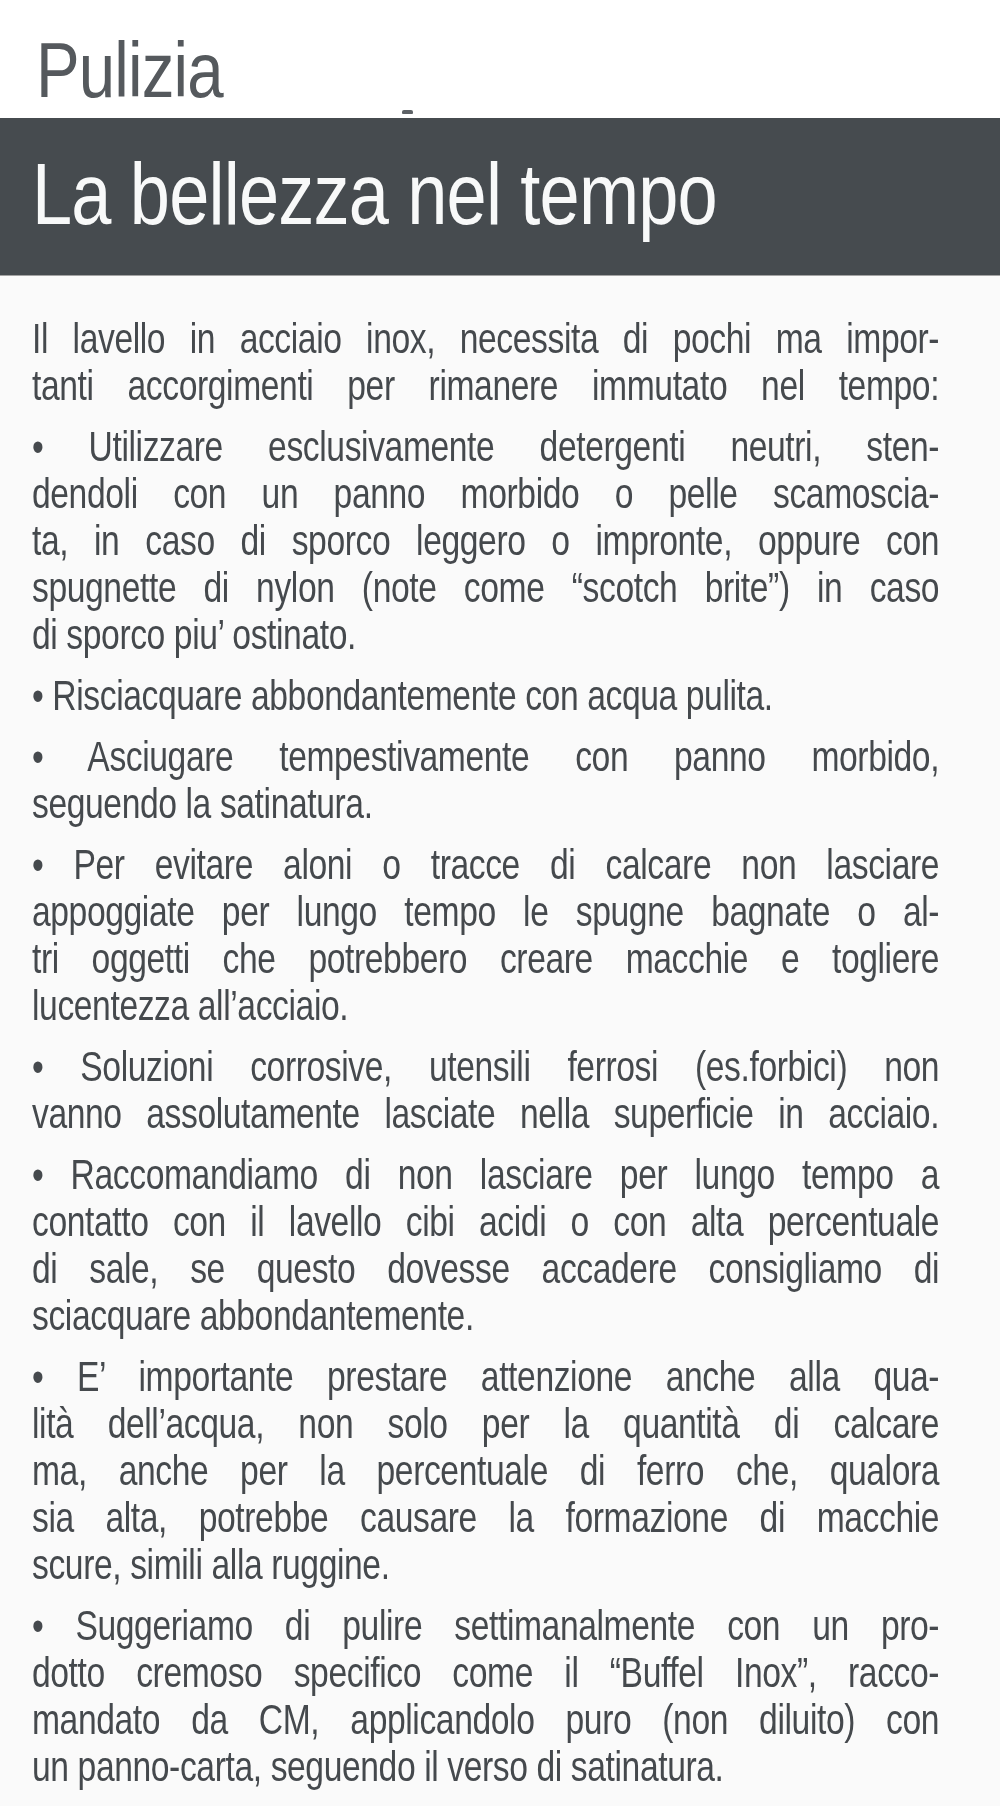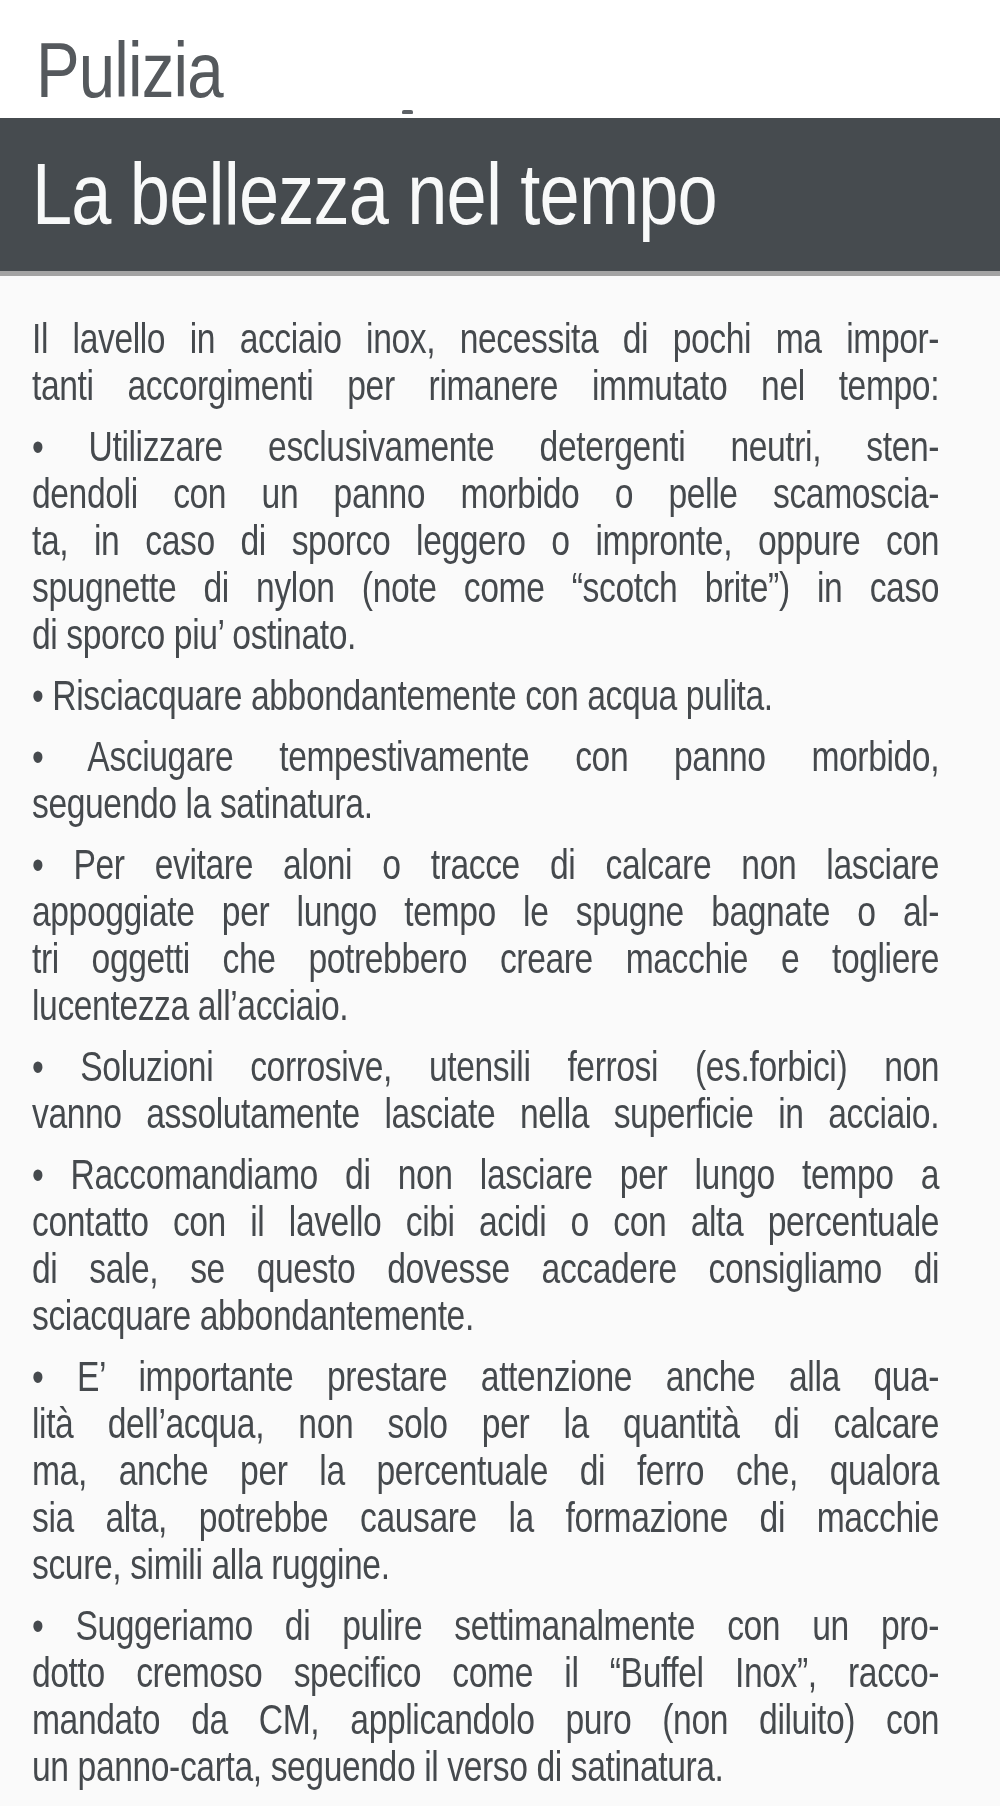--- a/index.html
+++ b/index.html
@@ -29,21 +29,21 @@
     transform:scaleX(0.85);transform-origin:left top;
     white-space:nowrap;
   }
   .artifact{
     position:absolute;left:402px;top:110px;width:11px;height:4px;
     background:#5d6266;border-radius:2px 2px 1px 1px;
   }
   .band{
     position:absolute;left:0;top:118px;width:1000px;height:158px;
     background:var(--band-bg);
-    border-bottom:5px solid #a3a3a3;
+    border-bottom:1px solid #a3a3a3;
   }
   .band-title{
     position:absolute;left:32px;top:32px;
     font-size:88px;line-height:1;font-weight:400;
     color:var(--band-fg);
     letter-spacing:-1px;
     transform:scaleX(0.82);transform-origin:left top;
     white-space:nowrap;
   }
   .body-text{

